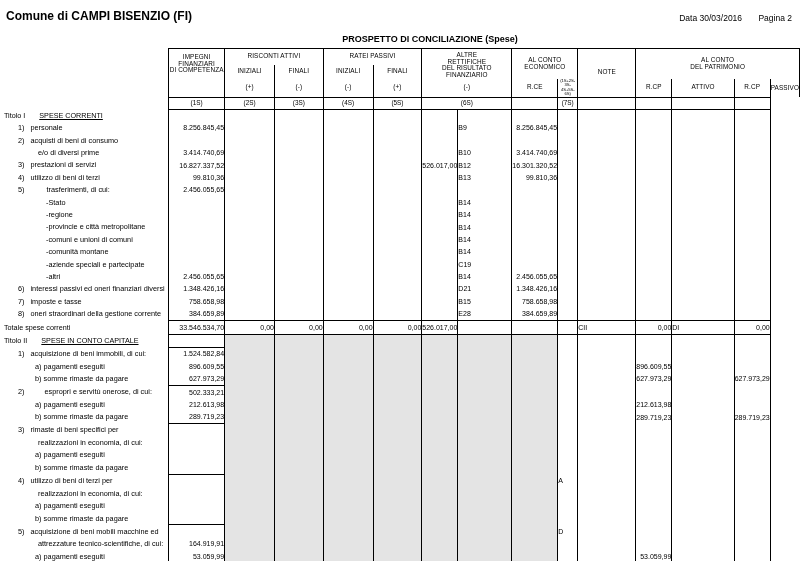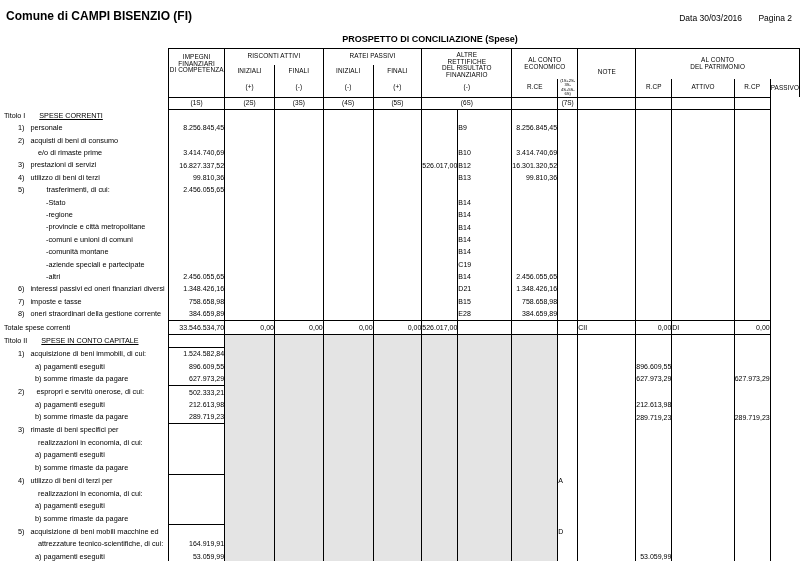--- a/index.html
+++ b/index.html
@@ -270,21 +270,21 @@
         <td class="money br"></td>
         <td class="codecell br"></td>
         <td class="money br"></td>
         <td class="codecell br"></td>
         <td class="codecell br"></td>
         <td class="money br"></td>
         <td class="codecell br"></td>
         <td class="money br"></td>
       </tr>
       <tr class="datarow">
-        <td class="labelcol br"><span class="sub2">e/o di rimaste prime</span></td>
+        <td class="labelcol br"><span class="sub2">e/o di diversi prime</span></td>
         <td class="money bl br">3.414.740,69</td>
         <td class="money br"></td>
         <td class="money br"></td>
         <td class="money br"></td>
         <td class="money br"></td>
         <td class="money br"></td>
         <td class="codecell br">B10</td>
         <td class="money br">3.414.740,69</td>
         <td class="codecell br"></td>
         <td class="codecell br"></td>
@@ -574,21 +574,21 @@
         <td class="money br shade"></td>
         <td class="money br shade"></td>
         <td class="money br shade"></td>
         <td class="codecell br"></td>
         <td class="codecell br"></td>
         <td class="money br">627.973,29</td>
         <td class="codecell br"></td>
         <td class="money br">627.973,29</td>
       </tr>
       <tr class="datarow">
-        <td class="labelcol br"><span class="num">2)</span><span style="margin-left: 12px; text-align: right;">espropri e servitù onerose, di cui:</span></td>
+        <td class="labelcol br"><span class="num">2)</span><span style="margin-left: 20px; text-align: right;">espropri e servitù onerose, di cui:</span></td>
         <td class="money bl br bt">502.333,21</td>
         <td class="money br shade"></td>
         <td class="money br shade"></td>
         <td class="money br shade"></td>
         <td class="money br shade"></td>
         <td class="money br shade"></td>
         <td class="money br shade"></td>
         <td class="money br shade"></td>
         <td class="codecell br"></td>
         <td class="codecell br"></td>

